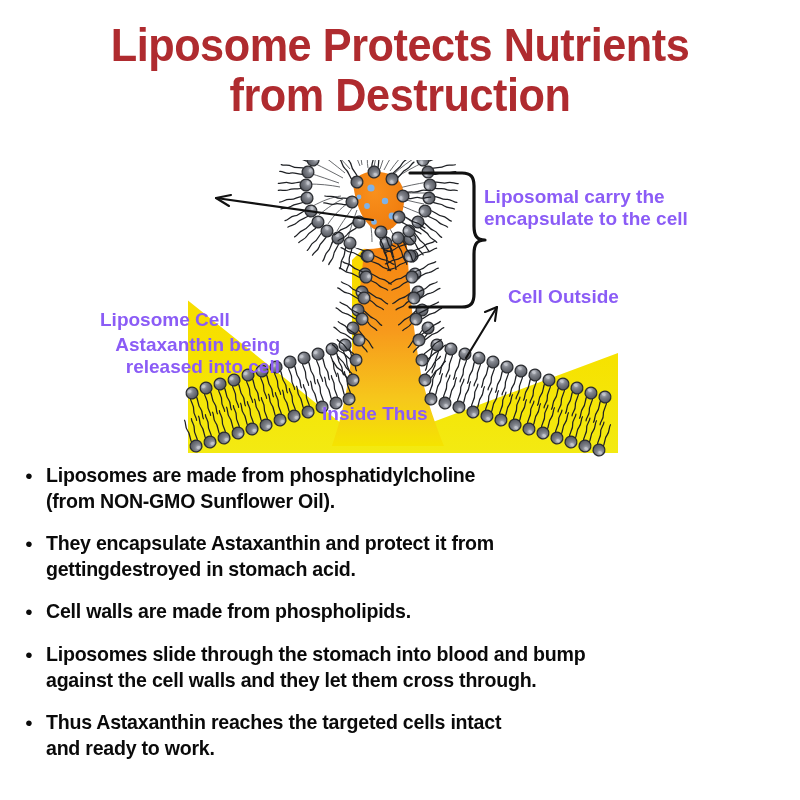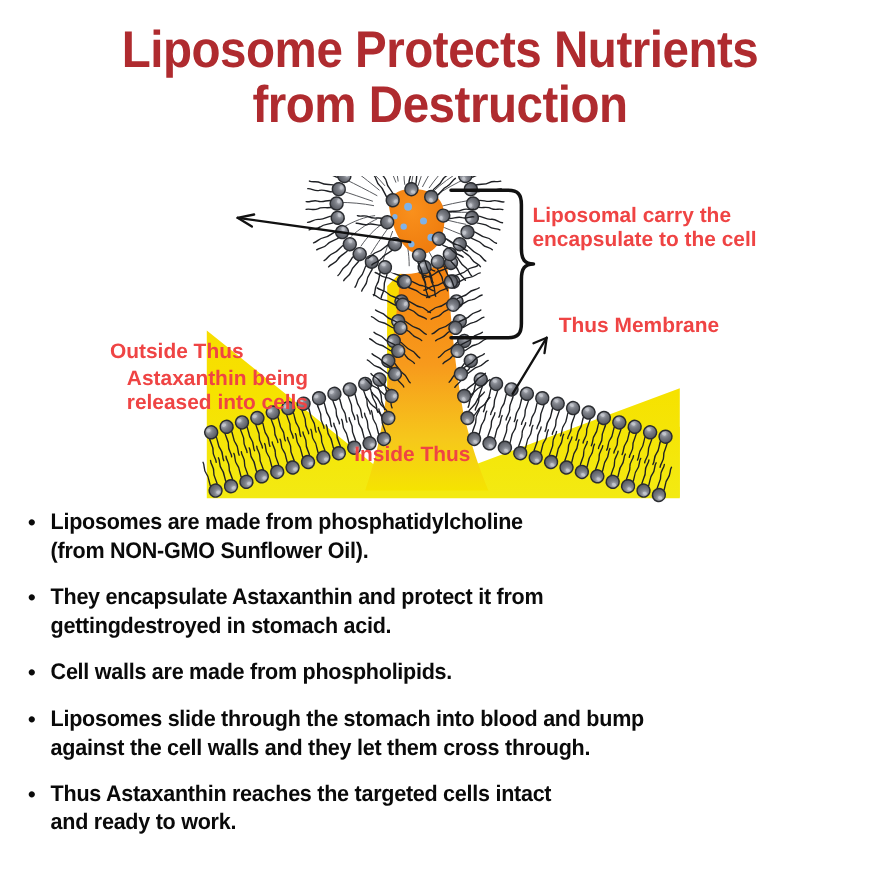--- a/index.html
+++ b/index.html
@@ -24,21 +24,21 @@
     transform-origin:center top;
   }
   .title .ln{display:block;white-space:nowrap;}
 
   
   .diagram{position:absolute;left:0;top:160px;width:800px;height:310px;}
   .diagram svg{display:block;}
 
   .dlabel{
     position:absolute;
-    color:#ef4444;
+    color:#8b5cf6;
     font-weight:bold;
     font-family:"Liberation Sans", sans-serif;
     line-height:1.18;
     white-space:nowrap;
   }
   #lbl-astaxanthin{left:62px;top:174px;width:218px;text-align:right;font-size:19px;}
   #lbl-liposomal{left:484px;top:186px;width:260px;text-align:left;font-size:19px;}
   #lbl-cellmem{left:508px;top:286px;font-size:19px;}
   #lbl-outside{left:100px;top:309px;font-size:19px;}
   #lbl-inside{left:322px;top:403px;font-size:19px;}
@@ -338,31 +338,31 @@
       </g>
 
       <g stroke="#111111" stroke-width="2.1" fill="none" stroke-linecap="round">
         <line x1="466" y1="198" x2="497" y2="147"></line>
         <path d="M 497,147 L 495,161 M 497,147 L 485,152"></path>
       </g>
     </svg>
 
     <div class="dlabel" id="lbl-astaxanthin">
       <span>Astaxanthin being</span><br>
-      <span>released into cells</span>
+      <span>released into cell</span>
     </div>
   </div>
 
   <div class="dlabel" id="lbl-liposomal">
     <span>Liposomal carry the</span><br>
     <span>encapsulate to the cell</span>
   </div>
 
-  <div class="dlabel" id="lbl-cellmem">Thus Membrane</div>
-  <div class="dlabel" id="lbl-outside">Outside Thus</div>
+  <div class="dlabel" id="lbl-cellmem">Cell Outside</div>
+  <div class="dlabel" id="lbl-outside">Liposome Cell</div>
   <div class="dlabel" id="lbl-inside">Inside Thus</div>
 
   <div class="bullets">
 
     <div class="bullet">
       <div class="dot">•</div>
       <div class="btext">
         <span class="l">Liposomes are made from phosphatidylcholine</span>
         <span class="l">(from NON-GMO Sunflower Oil).</span>
       </div>

